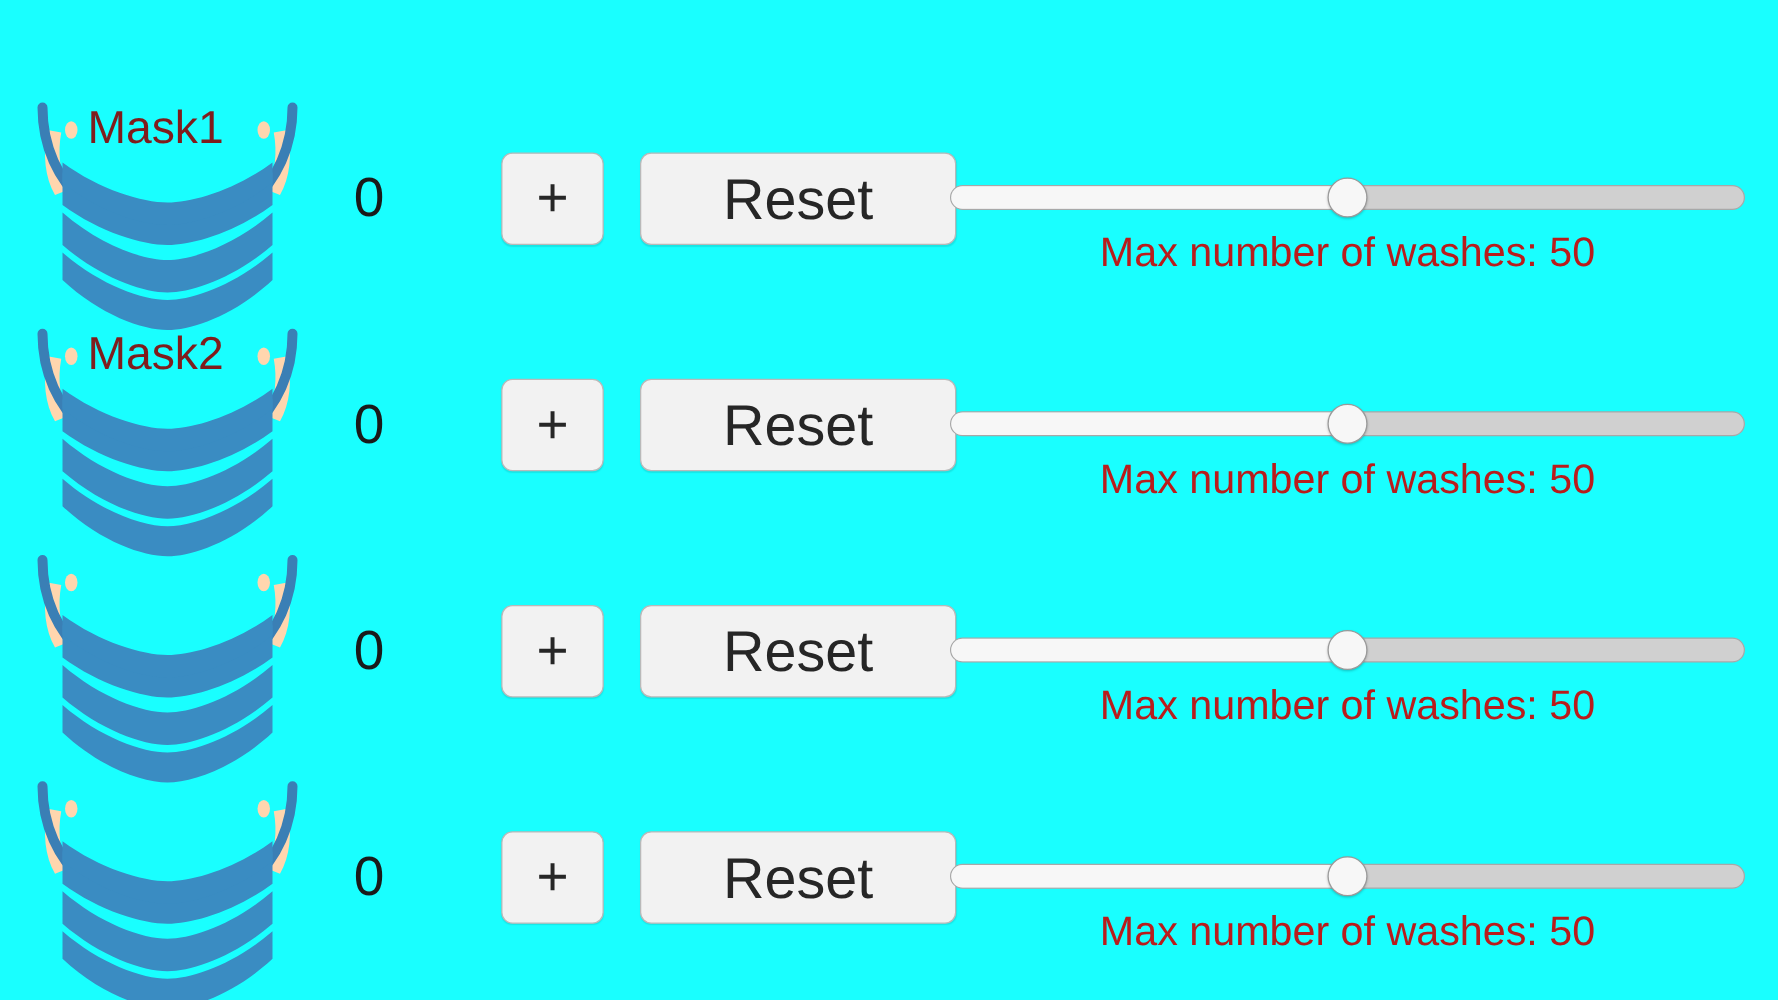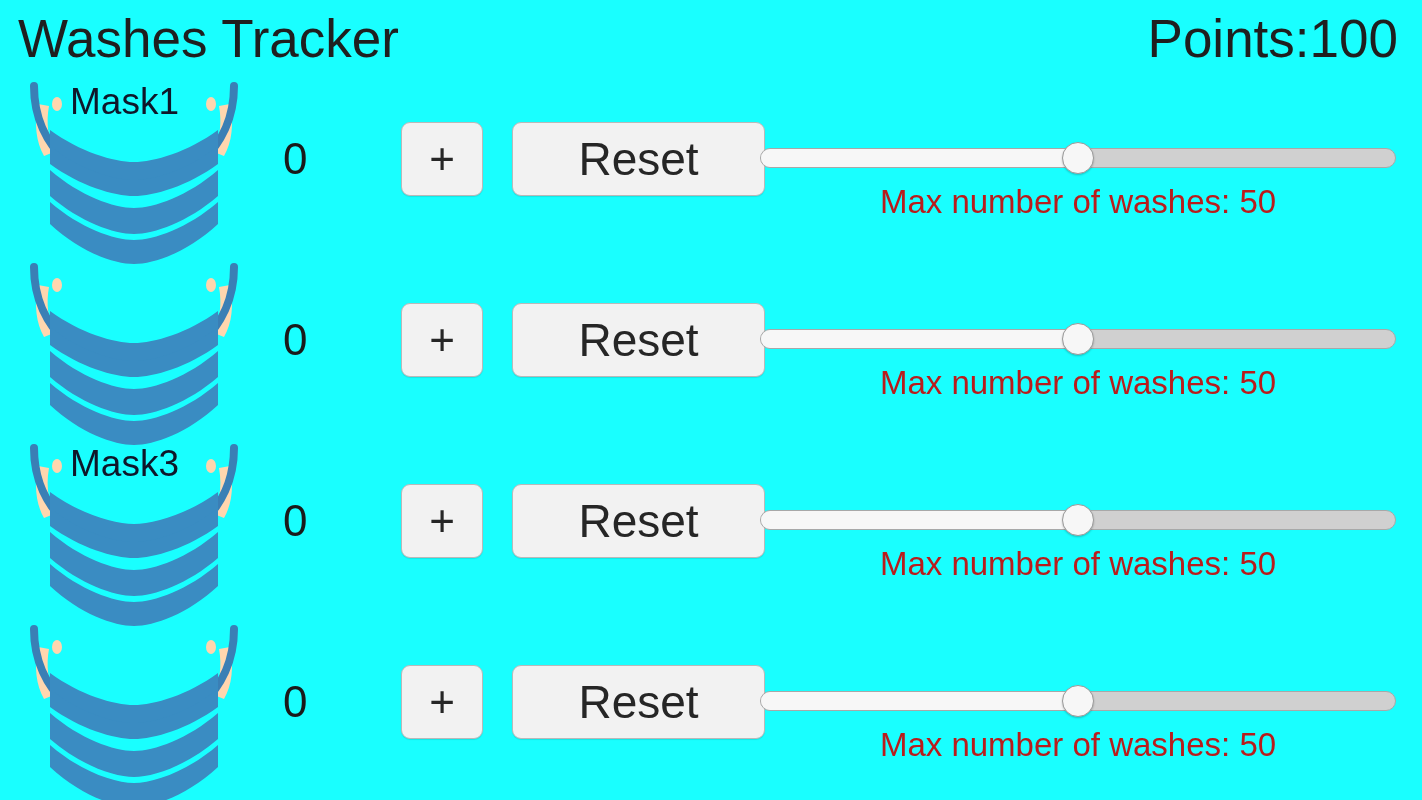--- a/index.html
+++ b/index.html
@@ -72,21 +72,21 @@
     width: 250px;
     height: 190px;
     display: block;
   }
   .mask-label {
     position: absolute;
     left: 62px;
     top: 4px;
     font-size: 37px;
     line-height: 44px;
-    color: #0f172a;
+    color: #7f1d1d;
     white-space: nowrap;
     z-index: 3;
   }
 
   
   .counter {
     position: absolute;
     left: 283px;
     top: 55px;
     width: 60px;
@@ -178,22 +178,20 @@
     font-size: 33px;
     line-height: 40px;
     color: #b91c1c;
     white-space: nowrap;
   }
 </style>
 </head>
 <body>
 
 <div class="header">
-  <div class="app-title">Washes Tracker</div>
-  <div class="points">Points:100</div>
 </div>
 
 <div class="rows" id="rows-container">
   <div class="row">
 
     <div class="mask-cell">
       <svg class="mask-svg" viewBox="0 0 250 190" xmlns="http://www.w3.org/2000/svg">
 
         <path d="M30 28 C26 48 28 66 36 80 L46 76 C40 62 38 46 41 30 Z" fill="#FFD6AE"></path>
         <path d="M222 28 C226 48 224 66 216 80 L206 76 C212 62 214 46 211 30 Z" fill="#FFD6AE"></path>
@@ -247,20 +245,21 @@
           <path d="M42 62 C72 86 106 96 126 96 C146 96 180 86 210 62
                    L210 88 C180 110 146 120 126 120 C106 120 72 110 42 88 Z"></path>
           <path d="M42 94 C72 120 106 132 126 132 C146 132 180 120 210 94
                    L210 120 C180 146 146 158 126 158 C106 158 72 146 42 120 Z"></path>
           <path d="M42 126 C72 152 106 164 126 164 C146 164 180 152 210 126
                    L210 148 C180 176 146 188 126 188 C106 188 72 176 42 148 Z"></path>
           <path d="M42 54 L42 70 C72 94 106 104 126 104 C146 104 180 94 210 70 L210 54
                    C180 76 146 86 126 86 C106 86 72 76 42 54 Z"></path>
         </g>
       </svg>
+      <div class="mask-label">Mask2</div>
     </div>
 
     <div class="counter">0</div>
 
     <button class="btn btn-plus">+</button>
     <button class="btn btn-reset">Reset</button>
 
     <div class="slider-wrap">
       <div class="slider-track">
         <div class="slider-fill" style="width: 50%;"></div>
@@ -287,21 +286,20 @@
           <path d="M42 62 C72 86 106 96 126 96 C146 96 180 86 210 62
                    L210 88 C180 110 146 120 126 120 C106 120 72 110 42 88 Z"></path>
           <path d="M42 94 C72 120 106 132 126 132 C146 132 180 120 210 94
                    L210 120 C180 146 146 158 126 158 C106 158 72 146 42 120 Z"></path>
           <path d="M42 126 C72 152 106 164 126 164 C146 164 180 152 210 126
                    L210 148 C180 176 146 188 126 188 C106 188 72 176 42 148 Z"></path>
           <path d="M42 54 L42 70 C72 94 106 104 126 104 C146 104 180 94 210 70 L210 54
                    C180 76 146 86 126 86 C106 86 72 76 42 54 Z"></path>
         </g>
       </svg>
-      <div class="mask-label">Mask3</div>
     </div>
 
     <div class="counter">0</div>
 
     <button class="btn btn-plus">+</button>
     <button class="btn btn-reset">Reset</button>
 
     <div class="slider-wrap">
       <div class="slider-track">
         <div class="slider-fill" style="width: 50%;"></div>

